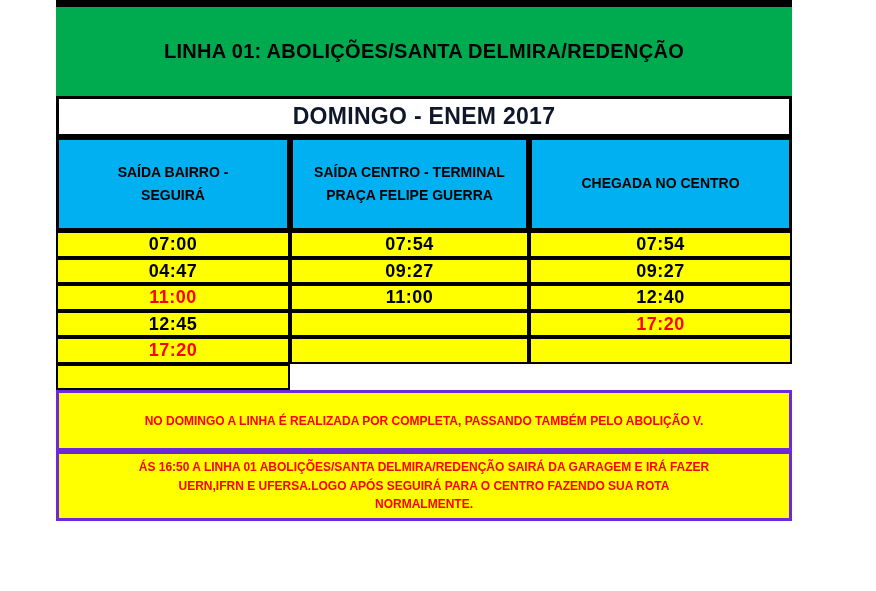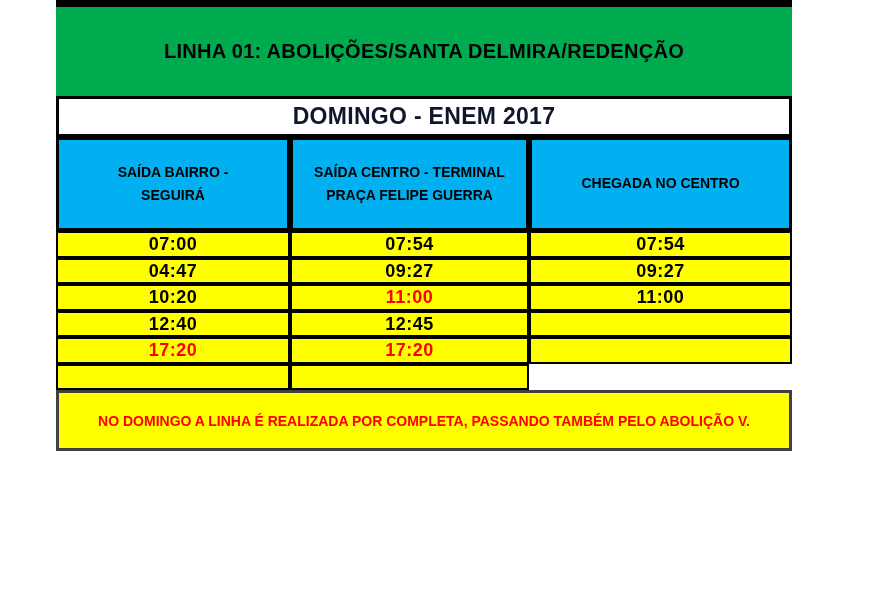--- a/index.html
+++ b/index.html
@@ -38,24 +38,24 @@
     grid-auto-rows: 26.5px; height: 159px;
   }
   .tcell {
     border: 2px solid #000; background: var(--yellow, #FFFF00);
     display: flex; align-items: center; justify-content: center;
     font-size: 18px; line-height: 1; color: #000; letter-spacing: 0.5px;
   }
   .tcell.red { color: var(--red, #FF0000); }
 
   .note {
-    border: 3px solid #404040; background: var(--yellow, #FFFF00);
+    border: 3px solid #6d28d9; background: var(--yellow, #FFFF00);
     color: var(--red, #FF0000);
     display: flex; align-items: center; justify-content: center;
-    text-align: center; white-space: pre-line; font-size: 14px; padding: 0 13px;
+    text-align: center; white-space: pre-line; font-size: 12px; padding: 0 13px;
   }
   .note-1 { height: 61px; }
   .note-2 { height: 70px; line-height: 1.9; }
   .note-3 { height: 70px; line-height: 1.55; }
 </style>
 </head>
 <body>
 
 <div class="doc">
 
@@ -75,32 +75,36 @@
       <div class="hcell">CHEGADA NO CENTRO</div>
     </div>
 
   <div class="tgrid">
       <div class="tcell">07:00</div>
       <div class="tcell">07:54</div>
       <div class="tcell">07:54</div>
       <div class="tcell">04:47</div>
       <div class="tcell">09:27</div>
       <div class="tcell">09:27</div>
-      <div class="tcell">10:20</div>
       <div class="tcell red">11:00</div>
       <div class="tcell">11:00</div>
       <div class="tcell">12:40</div>
       <div class="tcell">12:45</div>
       <div class="tcell"></div>
       <div class="tcell red">17:20</div>
       <div class="tcell red">17:20</div>
       <div class="tcell"></div>
       <div class="tcell"></div>
       <div class="tcell"></div>
     </div>
 
   <div class="note note-1">
     <span>NO DOMINGO A LINHA É REALIZADA POR COMPLETA, PASSANDO TAMBÉM PELO ABOLIÇÃO V.</span>
   </div>
 
 
+  <div class="note note-3">
+    <span>ÁS 16:50 A LINHA 01 ABOLIÇÕES/SANTA DELMIRA/REDENÇÃO SAIRÁ DA GARAGEM E IRÁ FAZER
+UERN,IFRN E UFERSA.LOGO APÓS SEGUIRÁ PARA O CENTRO FAZENDO SUA ROTA
+NORMALMENTE.</span>
+  </div>
 
 </div>
 
 </body></html>

